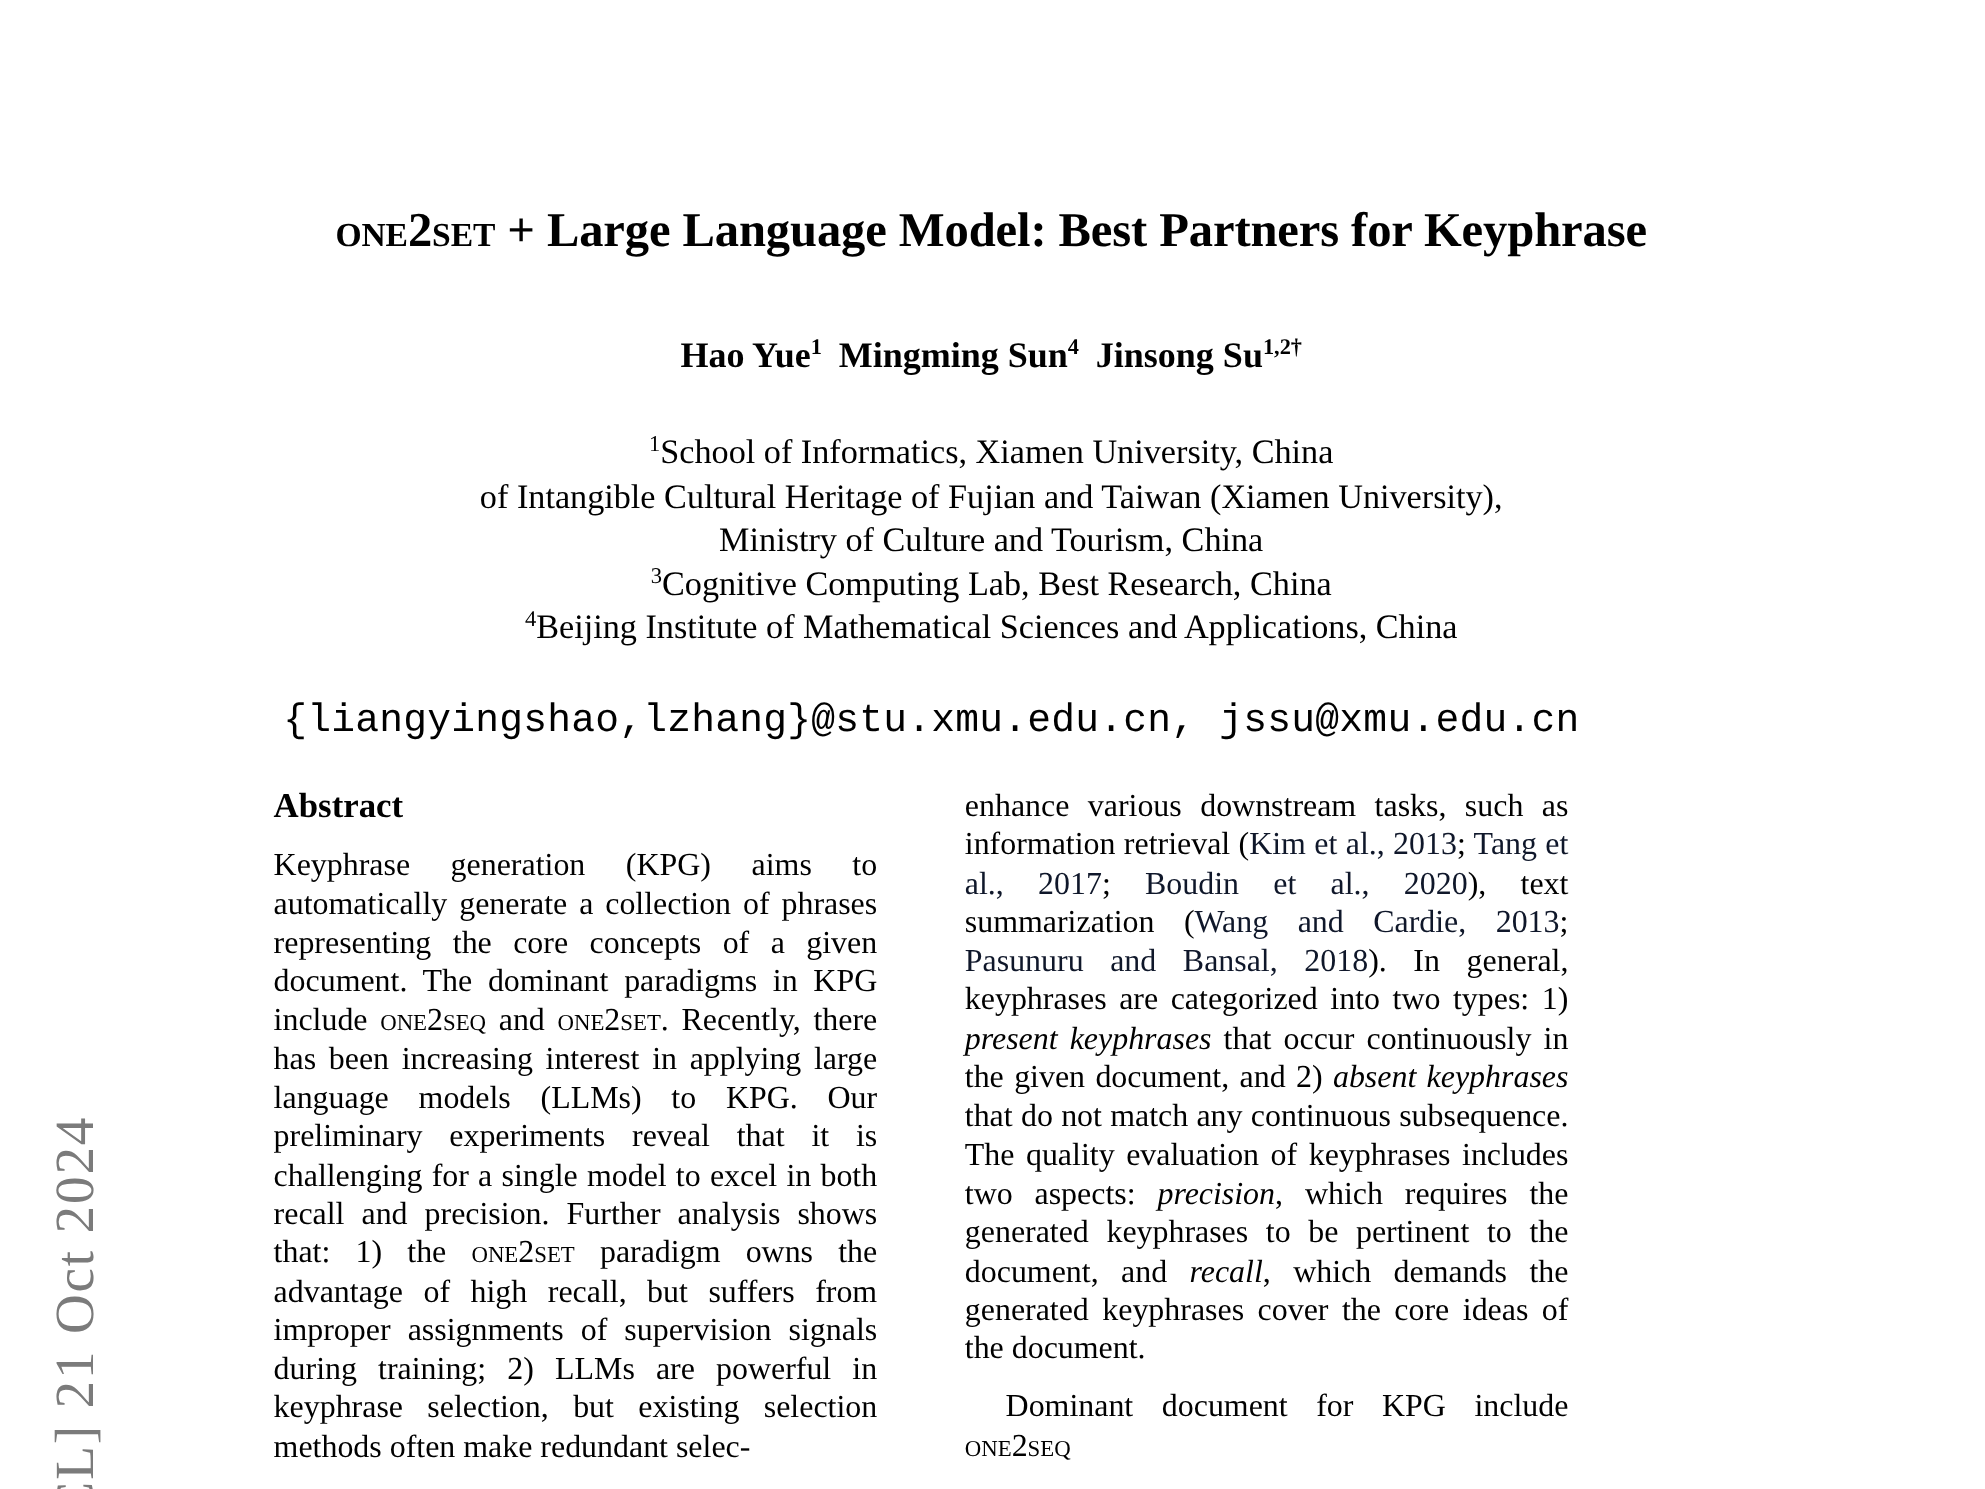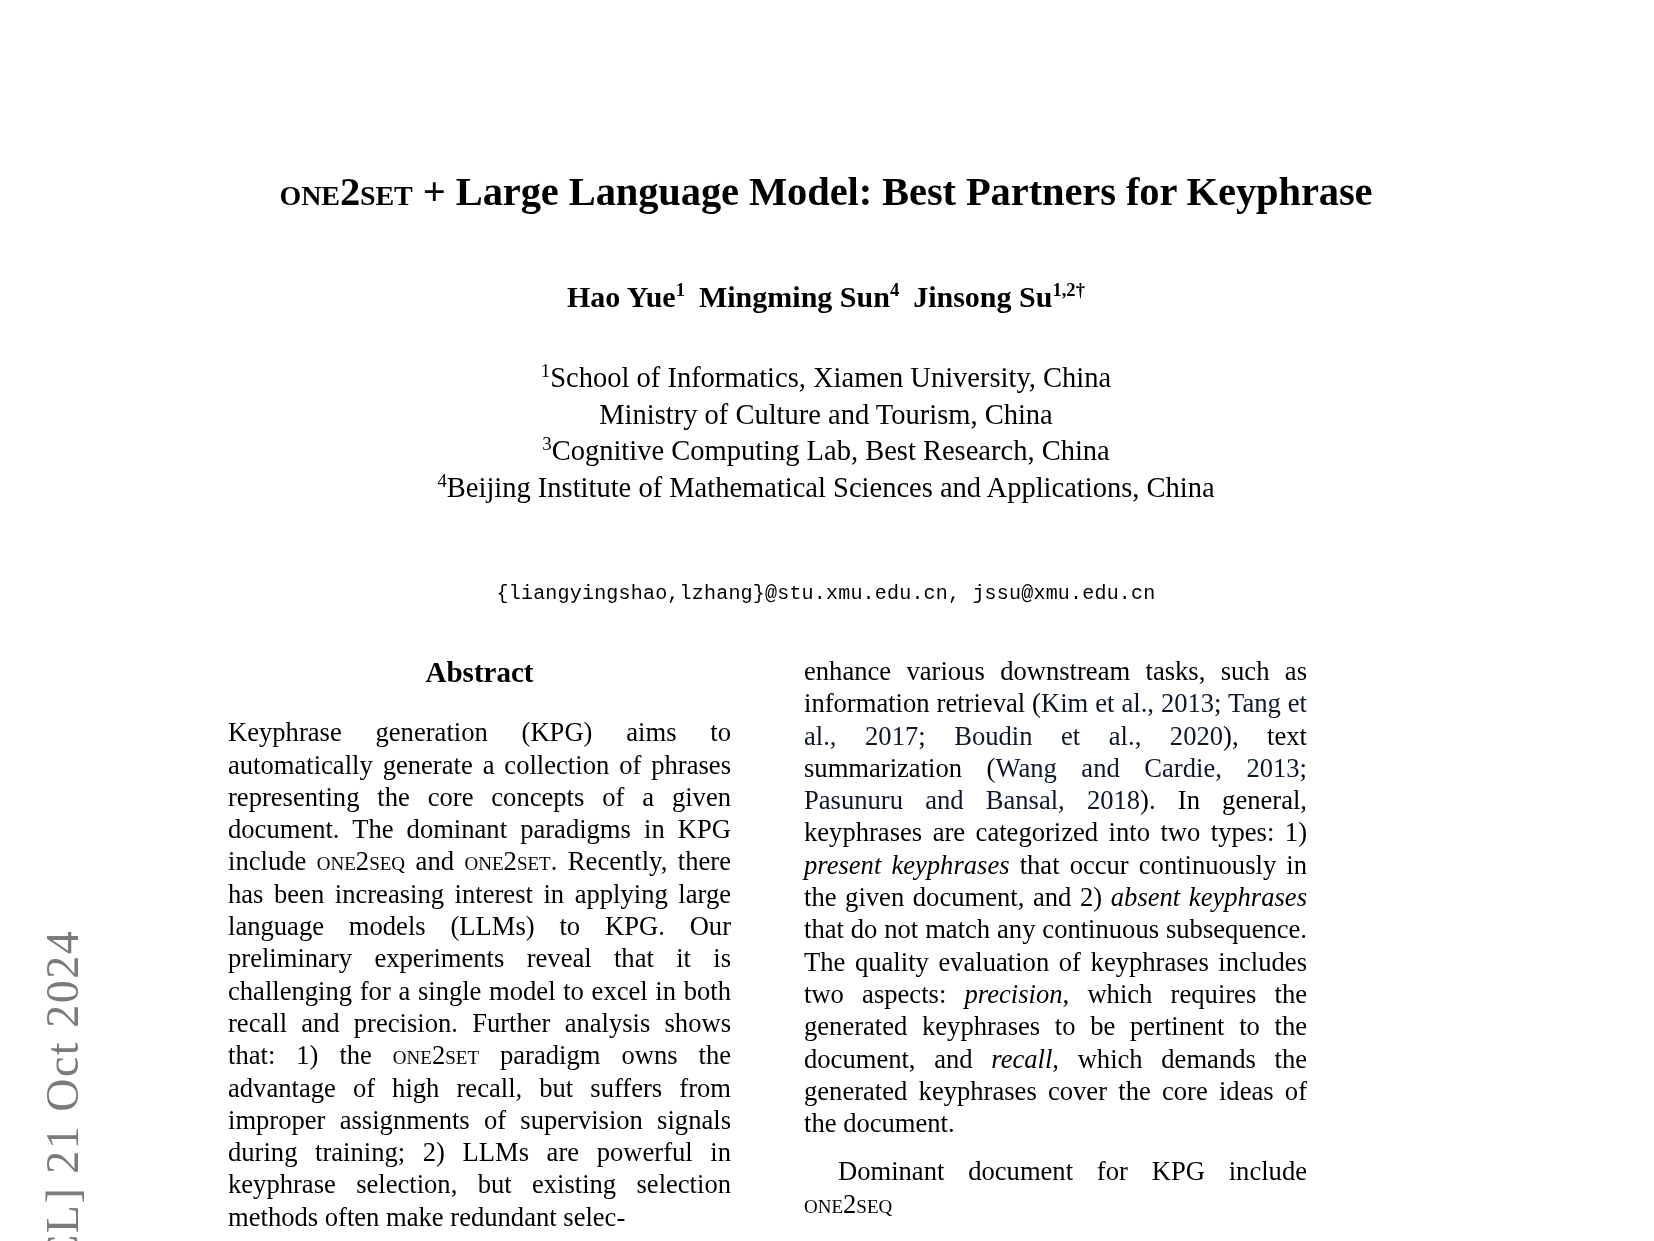--- a/index.html
+++ b/index.html
@@ -82,43 +82,41 @@
     font-size: 28.5px;
     line-height: 1.285;
   }
   .affiliations sup { font-weight: normal; font-size: 0.66em; }
 
   .emails {
     position: absolute;
     left: 236px;
     top: 582px;
     width: 1180px;
-    text-align: center;
     font-family: "Liberation Mono", "DejaVu Sans Mono", monospace;
-    font-size: 20px;
+    font-size: 33px;
     letter-spacing: 0.2px;
   }
 
   
   .col {
     position: absolute;
     top: 655px;
     width: 503px;
     font-size: 26.6px;
     line-height: 1.215;
     text-align: justify;
   }
   .col-left  { left: 228px; }
   .col-right { left: 804px; }
 
   .abstract-head {
-    text-align: center;
     font-size: 29px;
     font-weight: bold;
-    margin: 0 0 26px 0;
+    margin: 0 0 14px 0;
     font-family: Liberation Serif, serif;
   }
   .abstract-body {
     text-align: justify;
     text-justify: inter-word;
     hyphens: none;
   }
   .para { margin: 0; text-align: justify; }
   .para + .para { text-indent: 34px; margin-top: 16px; }
 
@@ -139,20 +137,21 @@
   </div>
 
   <div class="authors">
     <div>
       <span><span>Hao Yue</span><sup>1</sup></span><span class="gap"></span><span><span>Mingming Sun</span><sup>4</sup></span><span class="gap"></span><span><span>Jinsong Su</span><sup>1,2†</sup></span>
     </div>
   </div>
 
   <div class="affiliations">
     <div><sup>1</sup><span>School of Informatics, Xiamen University, China</span></div>
+    <div><span>of Intangible Cultural Heritage of Fujian and Taiwan (Xiamen University),</span></div>
     <div><span>Ministry of Culture and Tourism, China</span></div>
     <div><sup>3</sup><span>Cognitive Computing Lab, Best Research, China</span></div>
     <div><sup>4</sup><span>Beijing Institute of Mathematical Sciences and Applications, China</span></div>
   </div>
 
   <div class="emails">{liangyingshao,lzhang}@stu.xmu.edu.cn,  jssu@xmu.edu.cn</div>
 
   <div class="col col-left">
     <div class="abstract-head">Abstract</div>
     <div class="abstract-body"><span>Keyphrase generation (KPG) aims to automatically generate a collection of phrases representing the core concepts of a given document. The dominant paradigms in KPG include </span><span class="sc">One2seq</span><span> and </span><span class="sc">One2set</span><span>. Recently, there has been increasing interest in applying large language models (LLMs) to KPG. Our preliminary experiments reveal that it is challenging for a single model to excel in both recall and precision. Further analysis shows that: 1) the </span><span class="sc">One2set</span><span> paradigm owns the advantage of high recall, but suffers from improper assignments of supervision signals during training; 2) LLMs are powerful in keyphrase selection, but existing selection methods often make redundant selec-</span></div>

